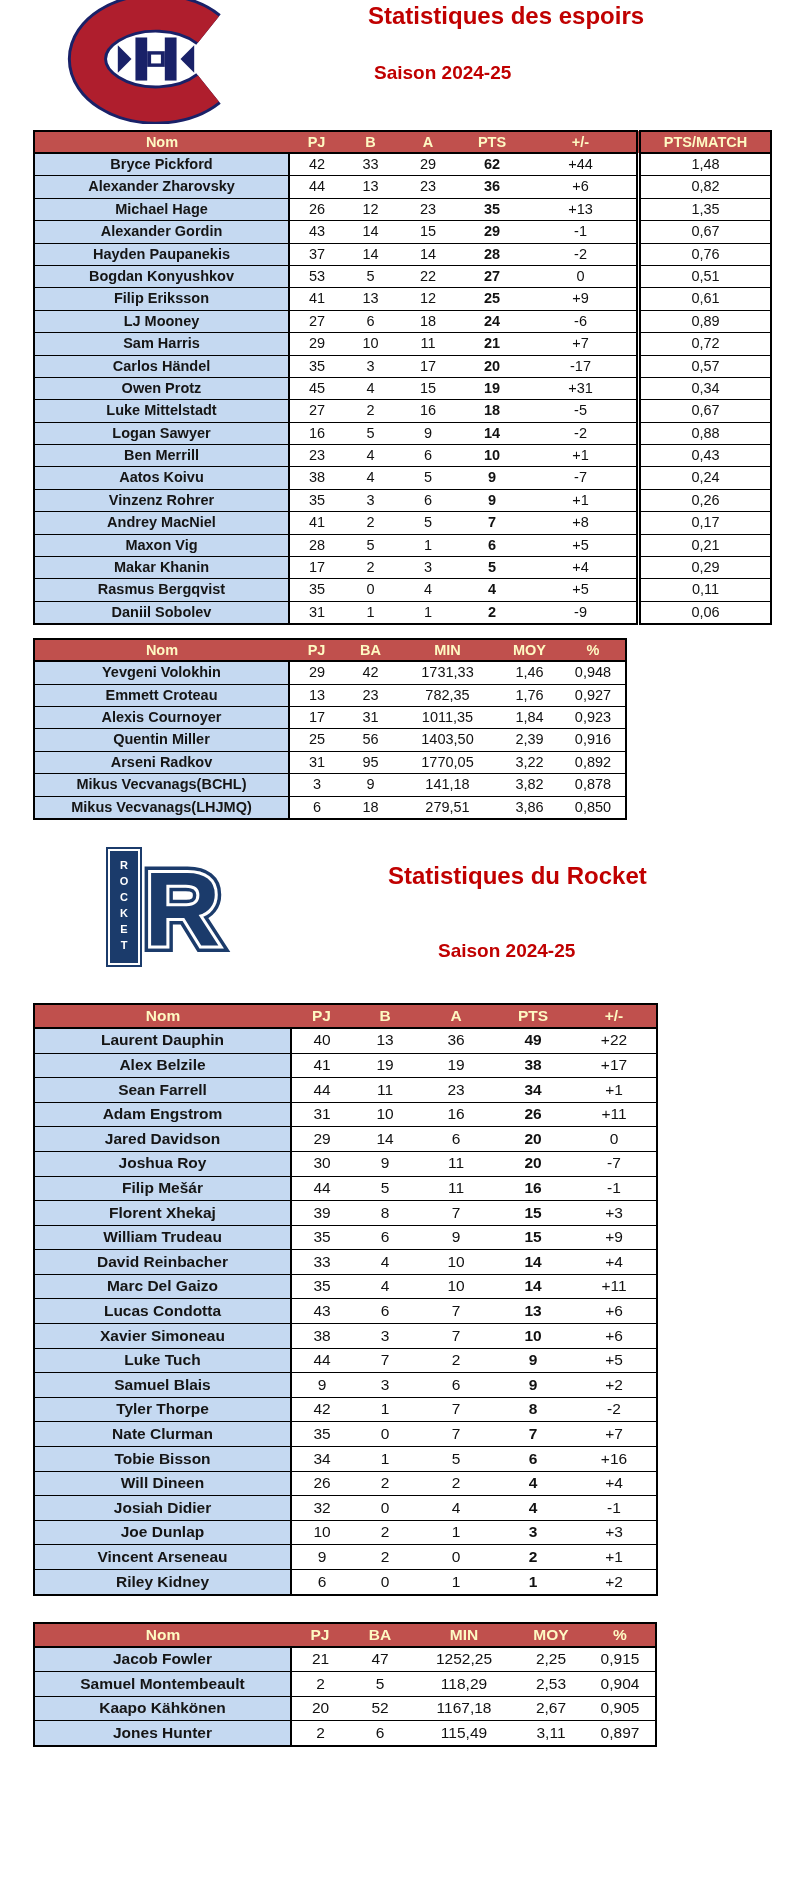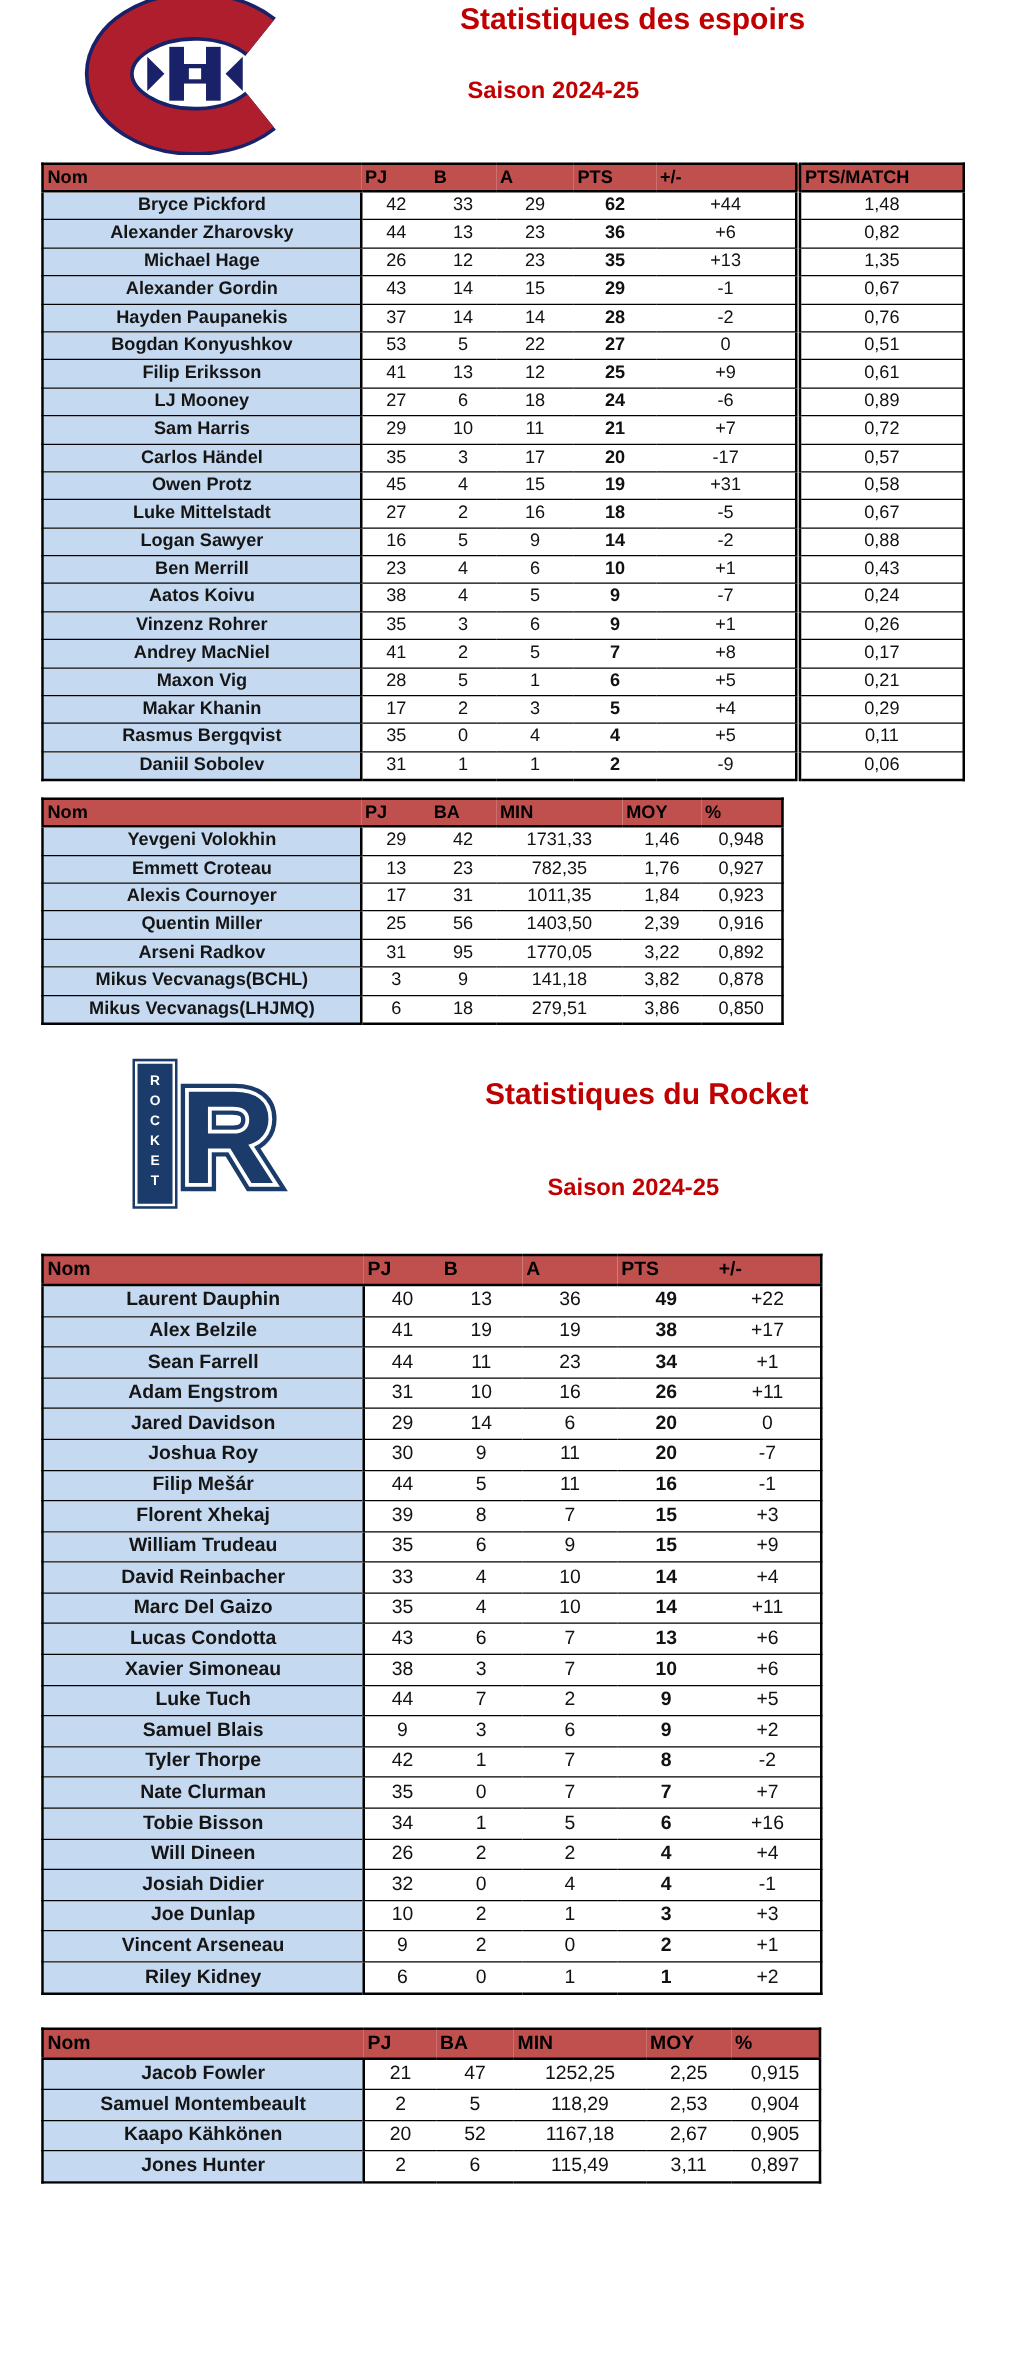--- a/index.html
+++ b/index.html
@@ -44,23 +44,23 @@
 
   
   table.stats {
     border-collapse: collapse;
     margin-left: 33px;
     table-layout: fixed;
     border: 2px solid #000;
   }
   table.stats th {
     background: var(--header-bg, #C0504D);
-    color: #000000;
+    color: #fef9c3;
     font-weight: bold;
-    text-align: left;
+    text-align: center;
     border-bottom: 2px solid #000;
     padding: 2px 3px;
   }
   table.stats td {
     border-top: 1.5px solid #000;
     text-align: center;
     background: #fff;
     overflow: hidden;
     white-space: nowrap;
   }
@@ -219,21 +219,21 @@
             <td>-17</td>
             <td class="extra">0,57</td>
           </tr>
           <tr>
             <td class="name">Owen Protz</td>
             <td>45</td>
             <td>4</td>
             <td>15</td>
             <td class="bold">19</td>
             <td>+31</td>
-            <td class="extra">0,58</td>
+            <td class="extra">0,34</td>
           </tr>
           <tr>
             <td class="name">Luke Mittelstadt</td>
             <td>27</td>
             <td>2</td>
             <td>16</td>
             <td class="bold">18</td>
             <td>-5</td>
             <td class="extra">0,67</td>
           </tr>

